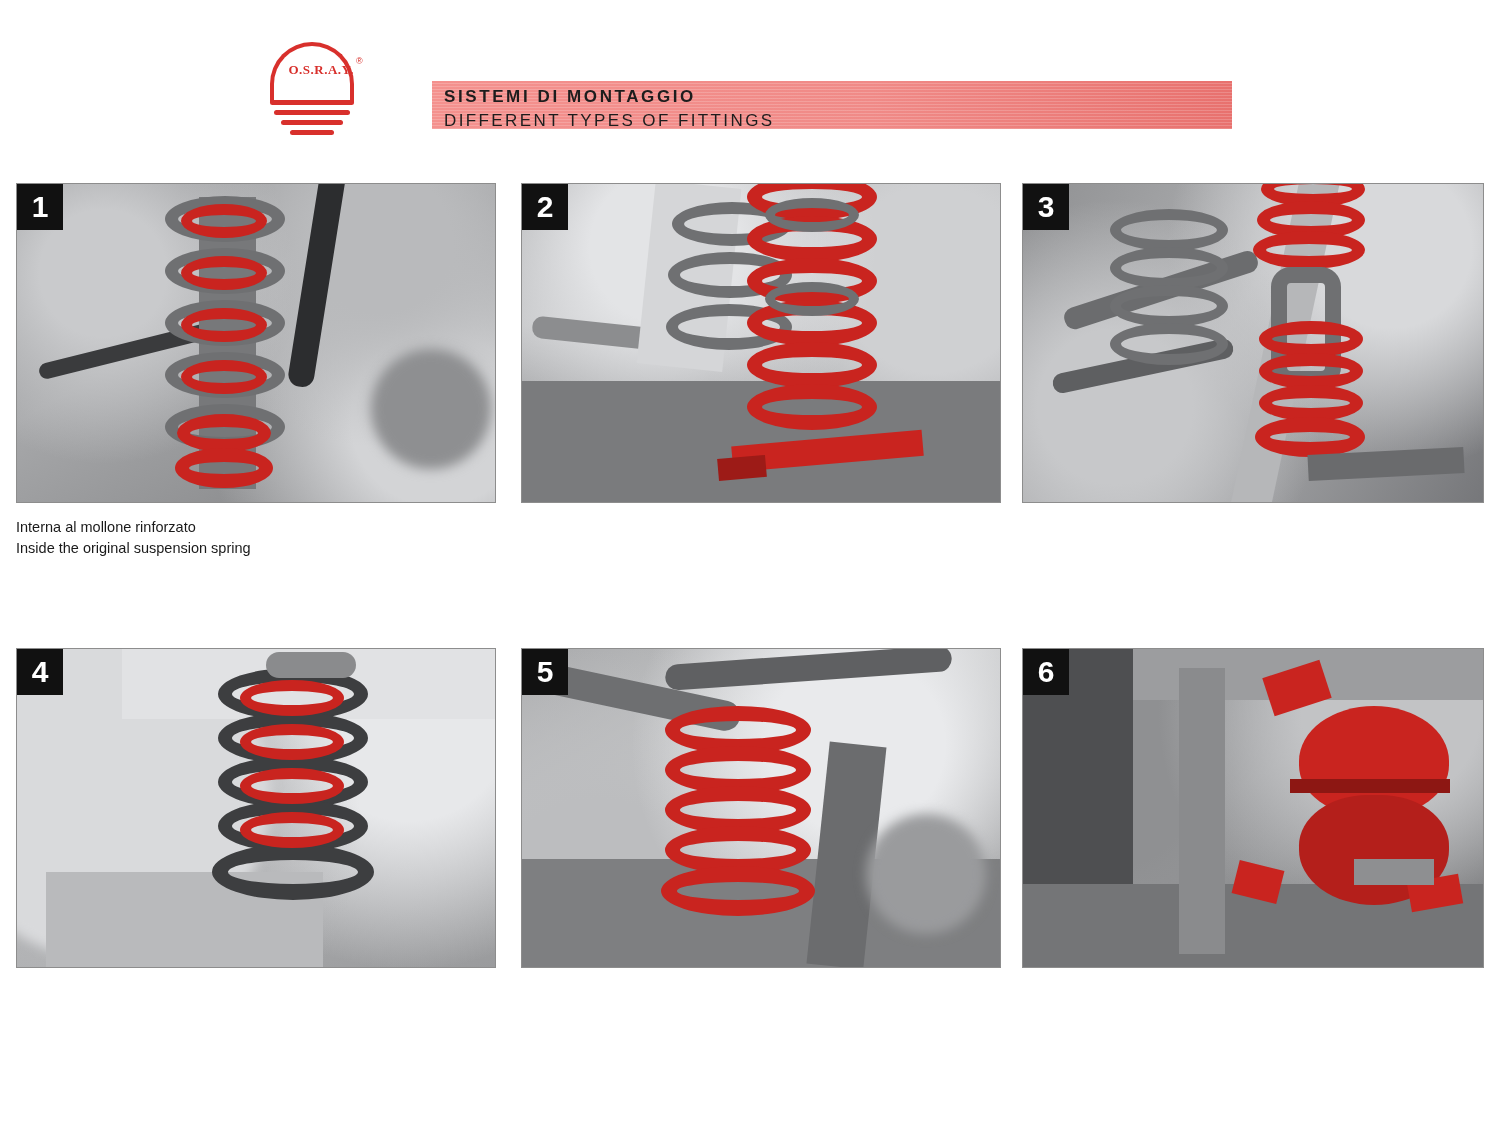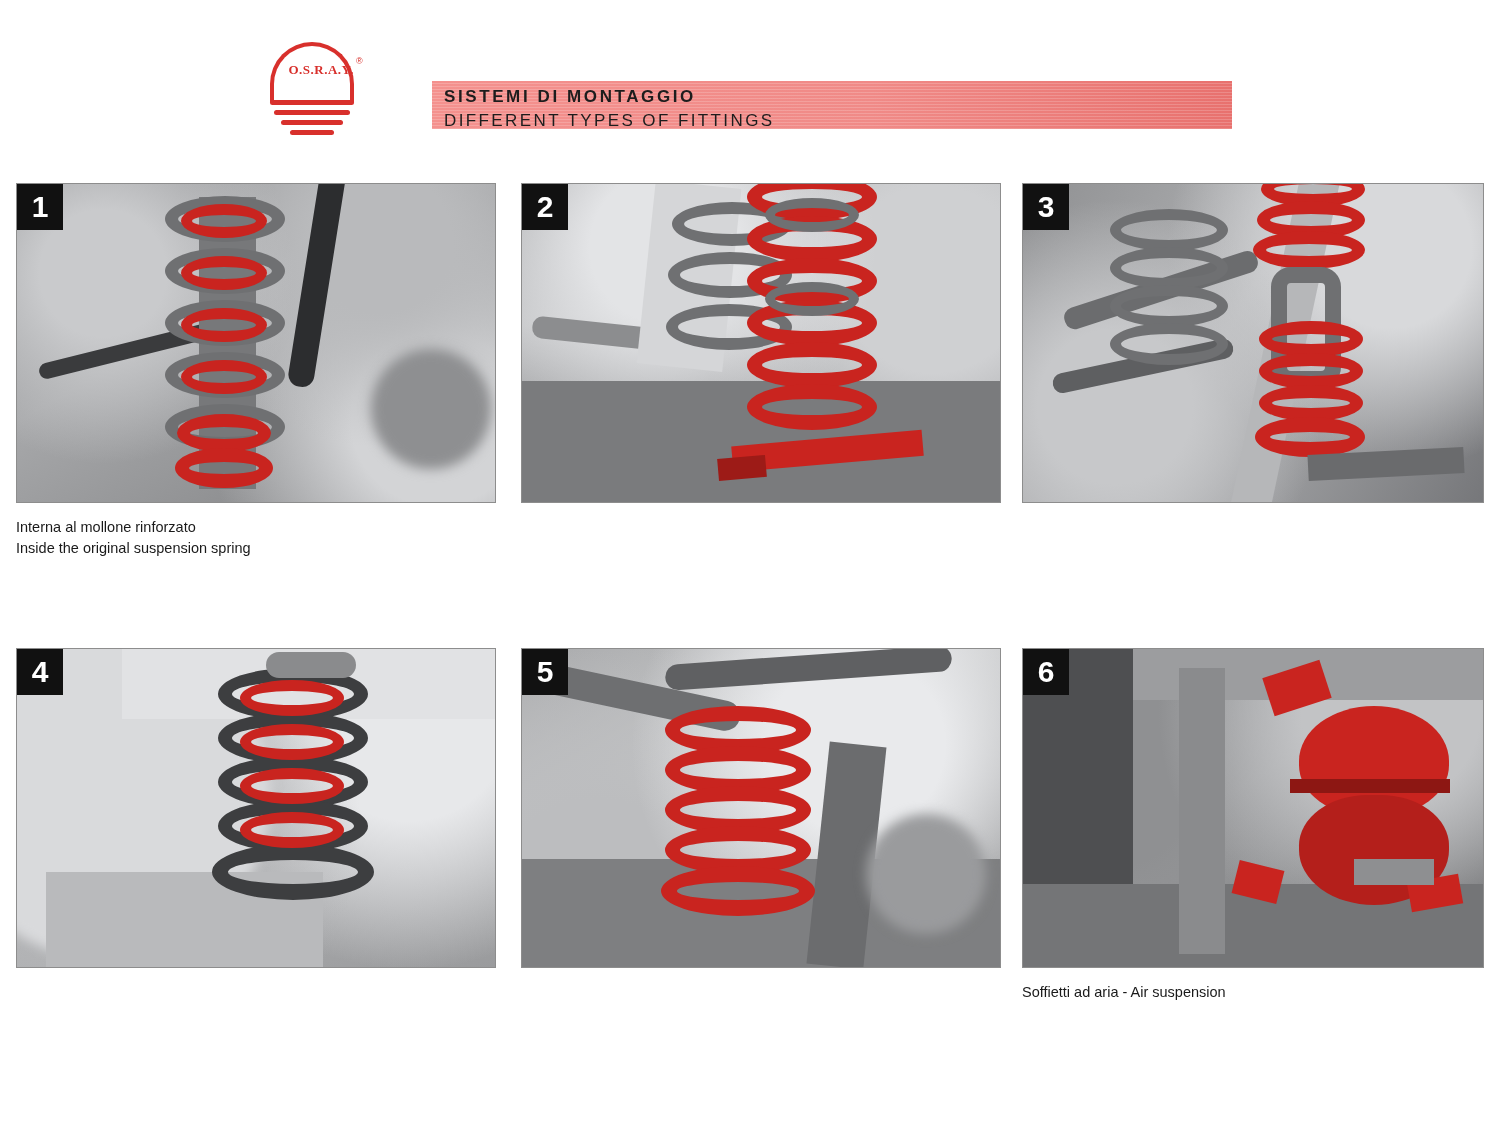--- a/index.html
+++ b/index.html
@@ -363,16 +363,15 @@
         <div class="blob" style="left:60%;top:18%;width:150px;height:110px;background:#c9241f;filter:none;border-radius:50% 50% 46% 46%;"></div>
         <div class="blob" style="left:60%;top:46%;width:150px;height:110px;background:#b41f1b;filter:none;border-radius:46% 46% 50% 50%;"></div>
         <div class="bar" style="left:58%;top:41%;width:160px;height:14px;background:#8d1713;"></div>
         <div class="bar" style="left:53%;top:6%;width:60px;height:40px;background:#c9241f;transform:rotate(-18deg);"></div>
         <div class="bar" style="left:46%;top:68%;width:46px;height:34px;background:#c9241f;transform:rotate(14deg);"></div>
         <div class="bar" style="left:84%;top:72%;width:52px;height:30px;background:#c9241f;transform:rotate(-10deg);"></div>
         <div class="bar" style="left:72%;top:66%;width:80px;height:26px;background:#8e8f91;"></div>
       </div>
       <div class="badge">6</div>
     </div>
-    <div class="caption">Soffietti ad aria - Air suspension</div>
   </div>
 
 </div>
 
 </body></html>

